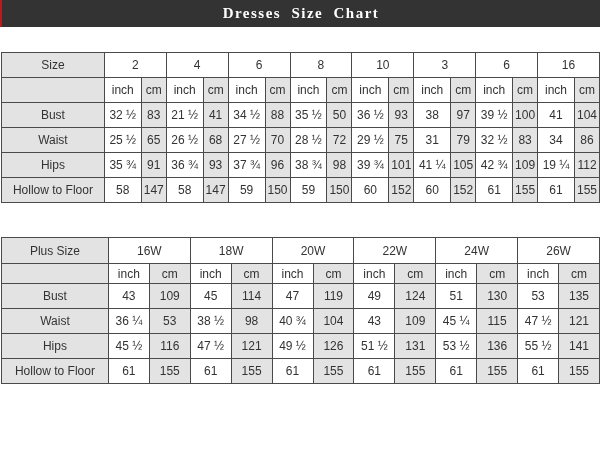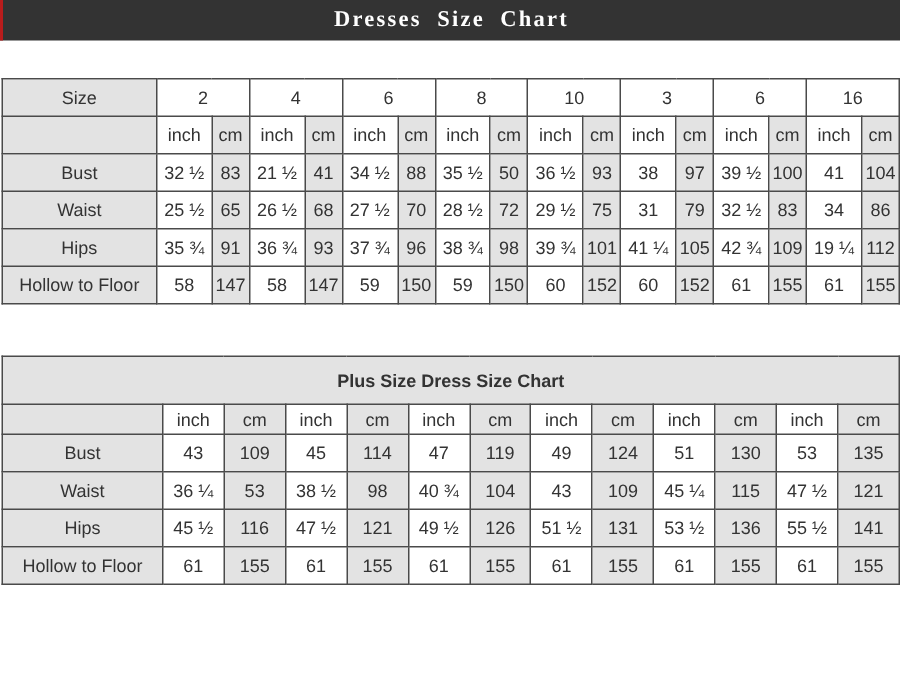--- a/index.html
+++ b/index.html
@@ -195,21 +195,27 @@
         <col style="width: 41px;">
         <col style="width: 41px;">
         <col style="width: 41px;">
         <col style="width: 41px;">
         <col style="width: 41px;">
         <col style="width: 41px;">
         <col style="width: 41px;">
       </colgroup>
       <tbody>
         <tr>
-          <td class="title-cell" colspan="13">Plus Size Dress Size Chart</td>
+          <td class="cell-gray size-label-cell">Plus Size</td>
+          <td class="cell-white size-cell" colspan="2">16W</td>
+          <td class="cell-white size-cell" colspan="2">18W</td>
+          <td class="cell-white size-cell" colspan="2">20W</td>
+          <td class="cell-white size-cell" colspan="2">22W</td>
+          <td class="cell-white size-cell" colspan="2">24W</td>
+          <td class="cell-white size-cell" colspan="2">26W</td>
         </tr>
         <tr>
           <td class="cell-gray corner-cell"></td>
           <td class="cell-white unit-cell">inch</td>
           <td class="cell-gray unit-cell">cm</td>
           <td class="cell-white unit-cell">inch</td>
           <td class="cell-gray unit-cell">cm</td>
           <td class="cell-white unit-cell">inch</td>
           <td class="cell-gray unit-cell">cm</td>
           <td class="cell-white unit-cell">inch</td>

